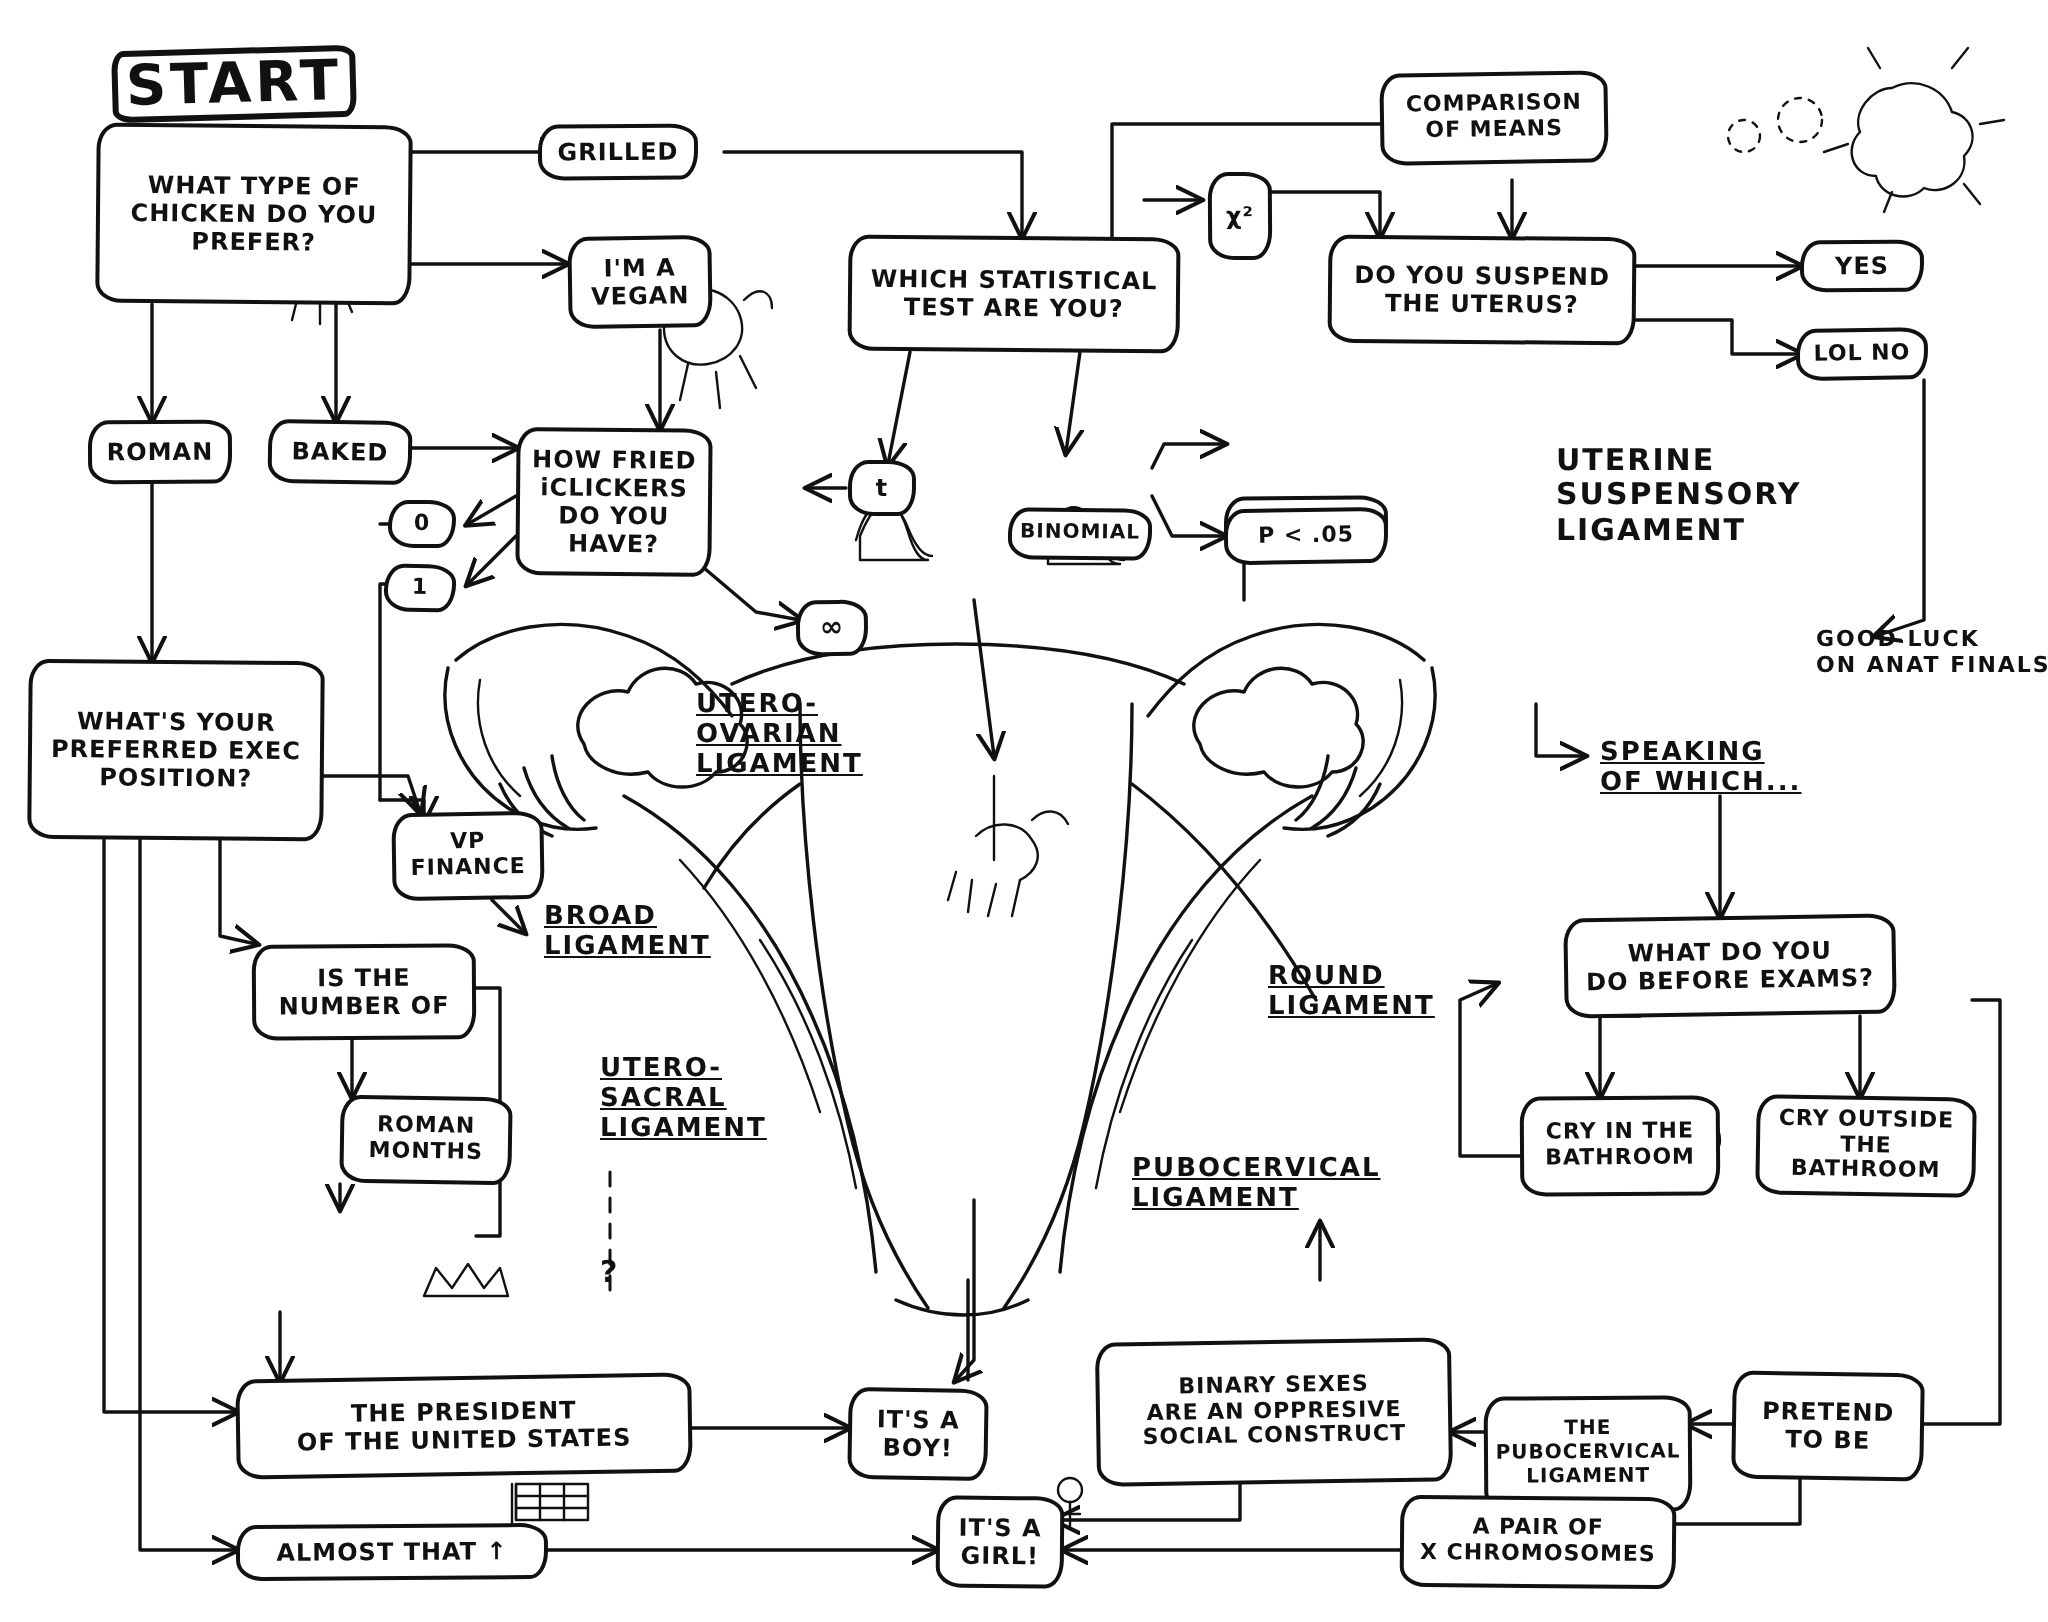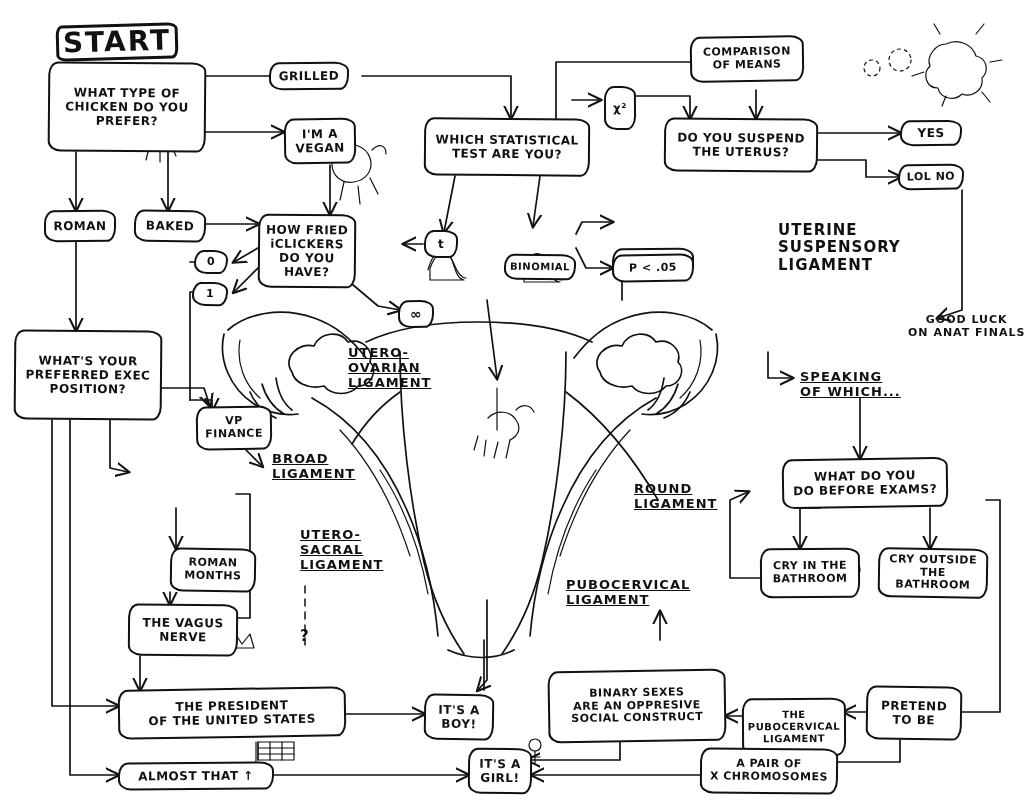--- a/index.html
+++ b/index.html
@@ -52,21 +52,21 @@
   
   .label {
     position: absolute;
     color: #111;
     font-weight: 600;
     letter-spacing: 1px;
     line-height: 1.15;
     text-align: left;
     white-space: pre;
   }
-  .label.c { text-align: center; }
+  .label.c { }
   .l13 { font-size: 13px; text-decoration: underline; }
   .l11 { font-size: 11px; }
   .l15 { font-size: 15px; }
   svg.lines {
     position: absolute;
     left: 0; top: 0;
     width: 1024px;
     height: 811px;
     pointer-events: none;
   }
@@ -341,26 +341,26 @@
 
   <div class="node small r2" style="left:612px;top:254px;width:82px;height:28px;">P &lt; .05</div>
 
   <div class="node med r1" style="left:14px;top:330px;width:148px;height:90px;white-space:pre-line;">WHAT'S YOUR
 PREFERRED EXEC
 POSITION?</div>
 
   <div class="node small r2" style="left:196px;top:406px;width:76px;height:44px;white-space:pre-line;">VP
 FINANCE</div>
 
+  <div class="node med" style="left:126px;top:472px;width:112px;height:48px;white-space:pre-line;">IS THE
+NUMBER OF</div>
 
   <div class="node small r3" style="left:170px;top:548px;width:86px;height:44px;white-space:pre-line;">ROMAN
 MONTHS</div>
 
-  <div class="node med r1" style="left:128px;top:604px;width:110px;height:52px;white-space:pre-line;">THE VAGUS
-NERVE</div>
 
   <div class="node med r2" style="left:118px;top:688px;width:228px;height:50px;white-space:pre-line;">THE PRESIDENT
 OF THE UNITED STATES</div>
 
   <div class="node med" style="left:118px;top:762px;width:156px;height:28px;">ALMOST THAT ↑</div>
 
   <div class="node med r3" style="left:424px;top:694px;width:70px;height:46px;white-space:pre-line;">IT'S A
 BOY!</div>
 
   <div class="node med r1" style="left:468px;top:748px;width:64px;height:46px;white-space:pre-line;">IT'S A

